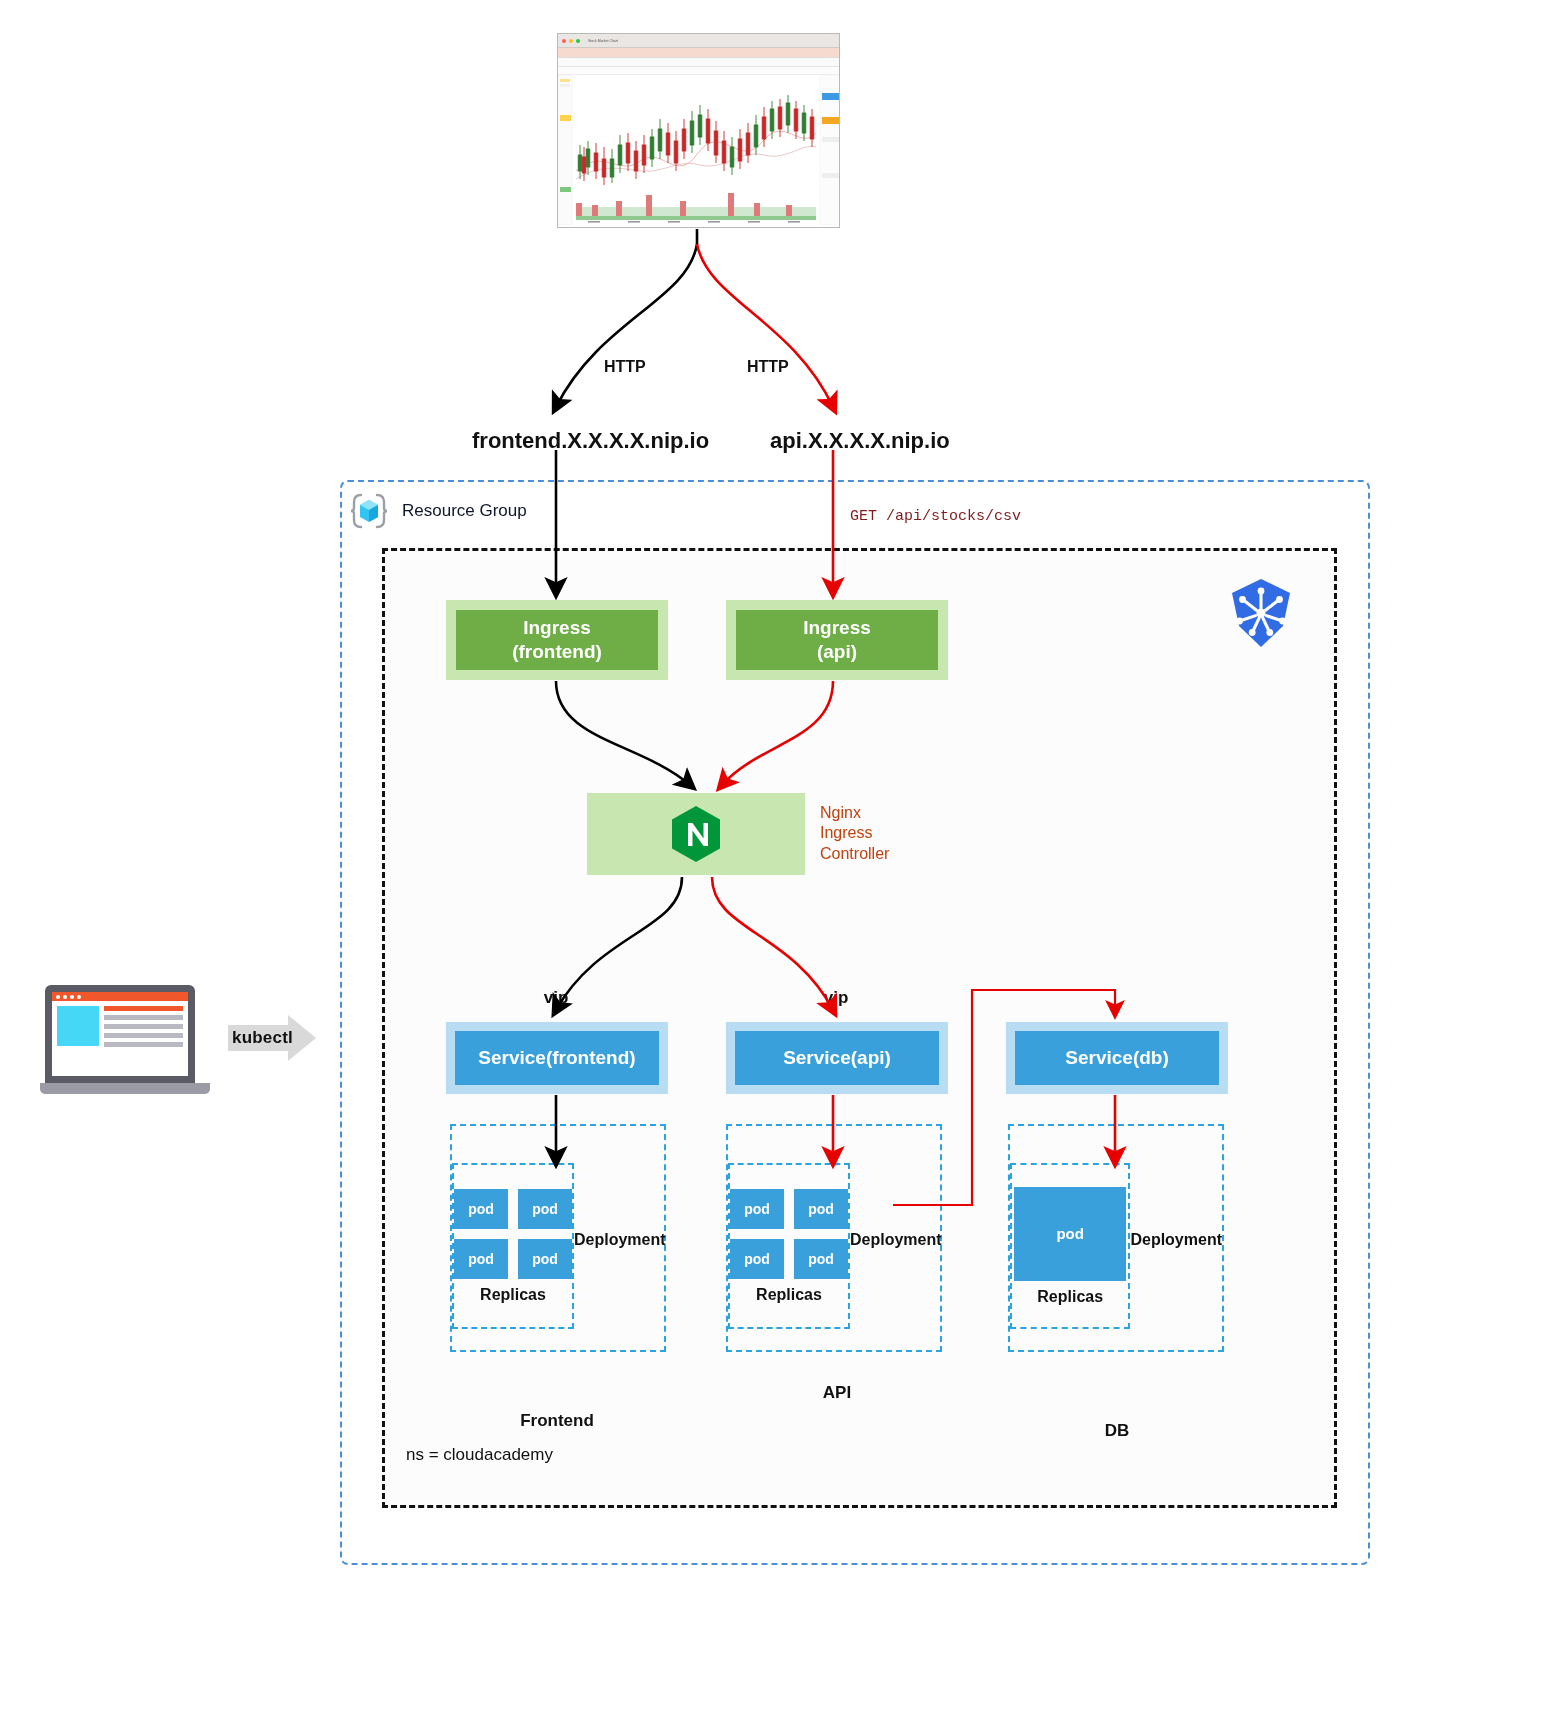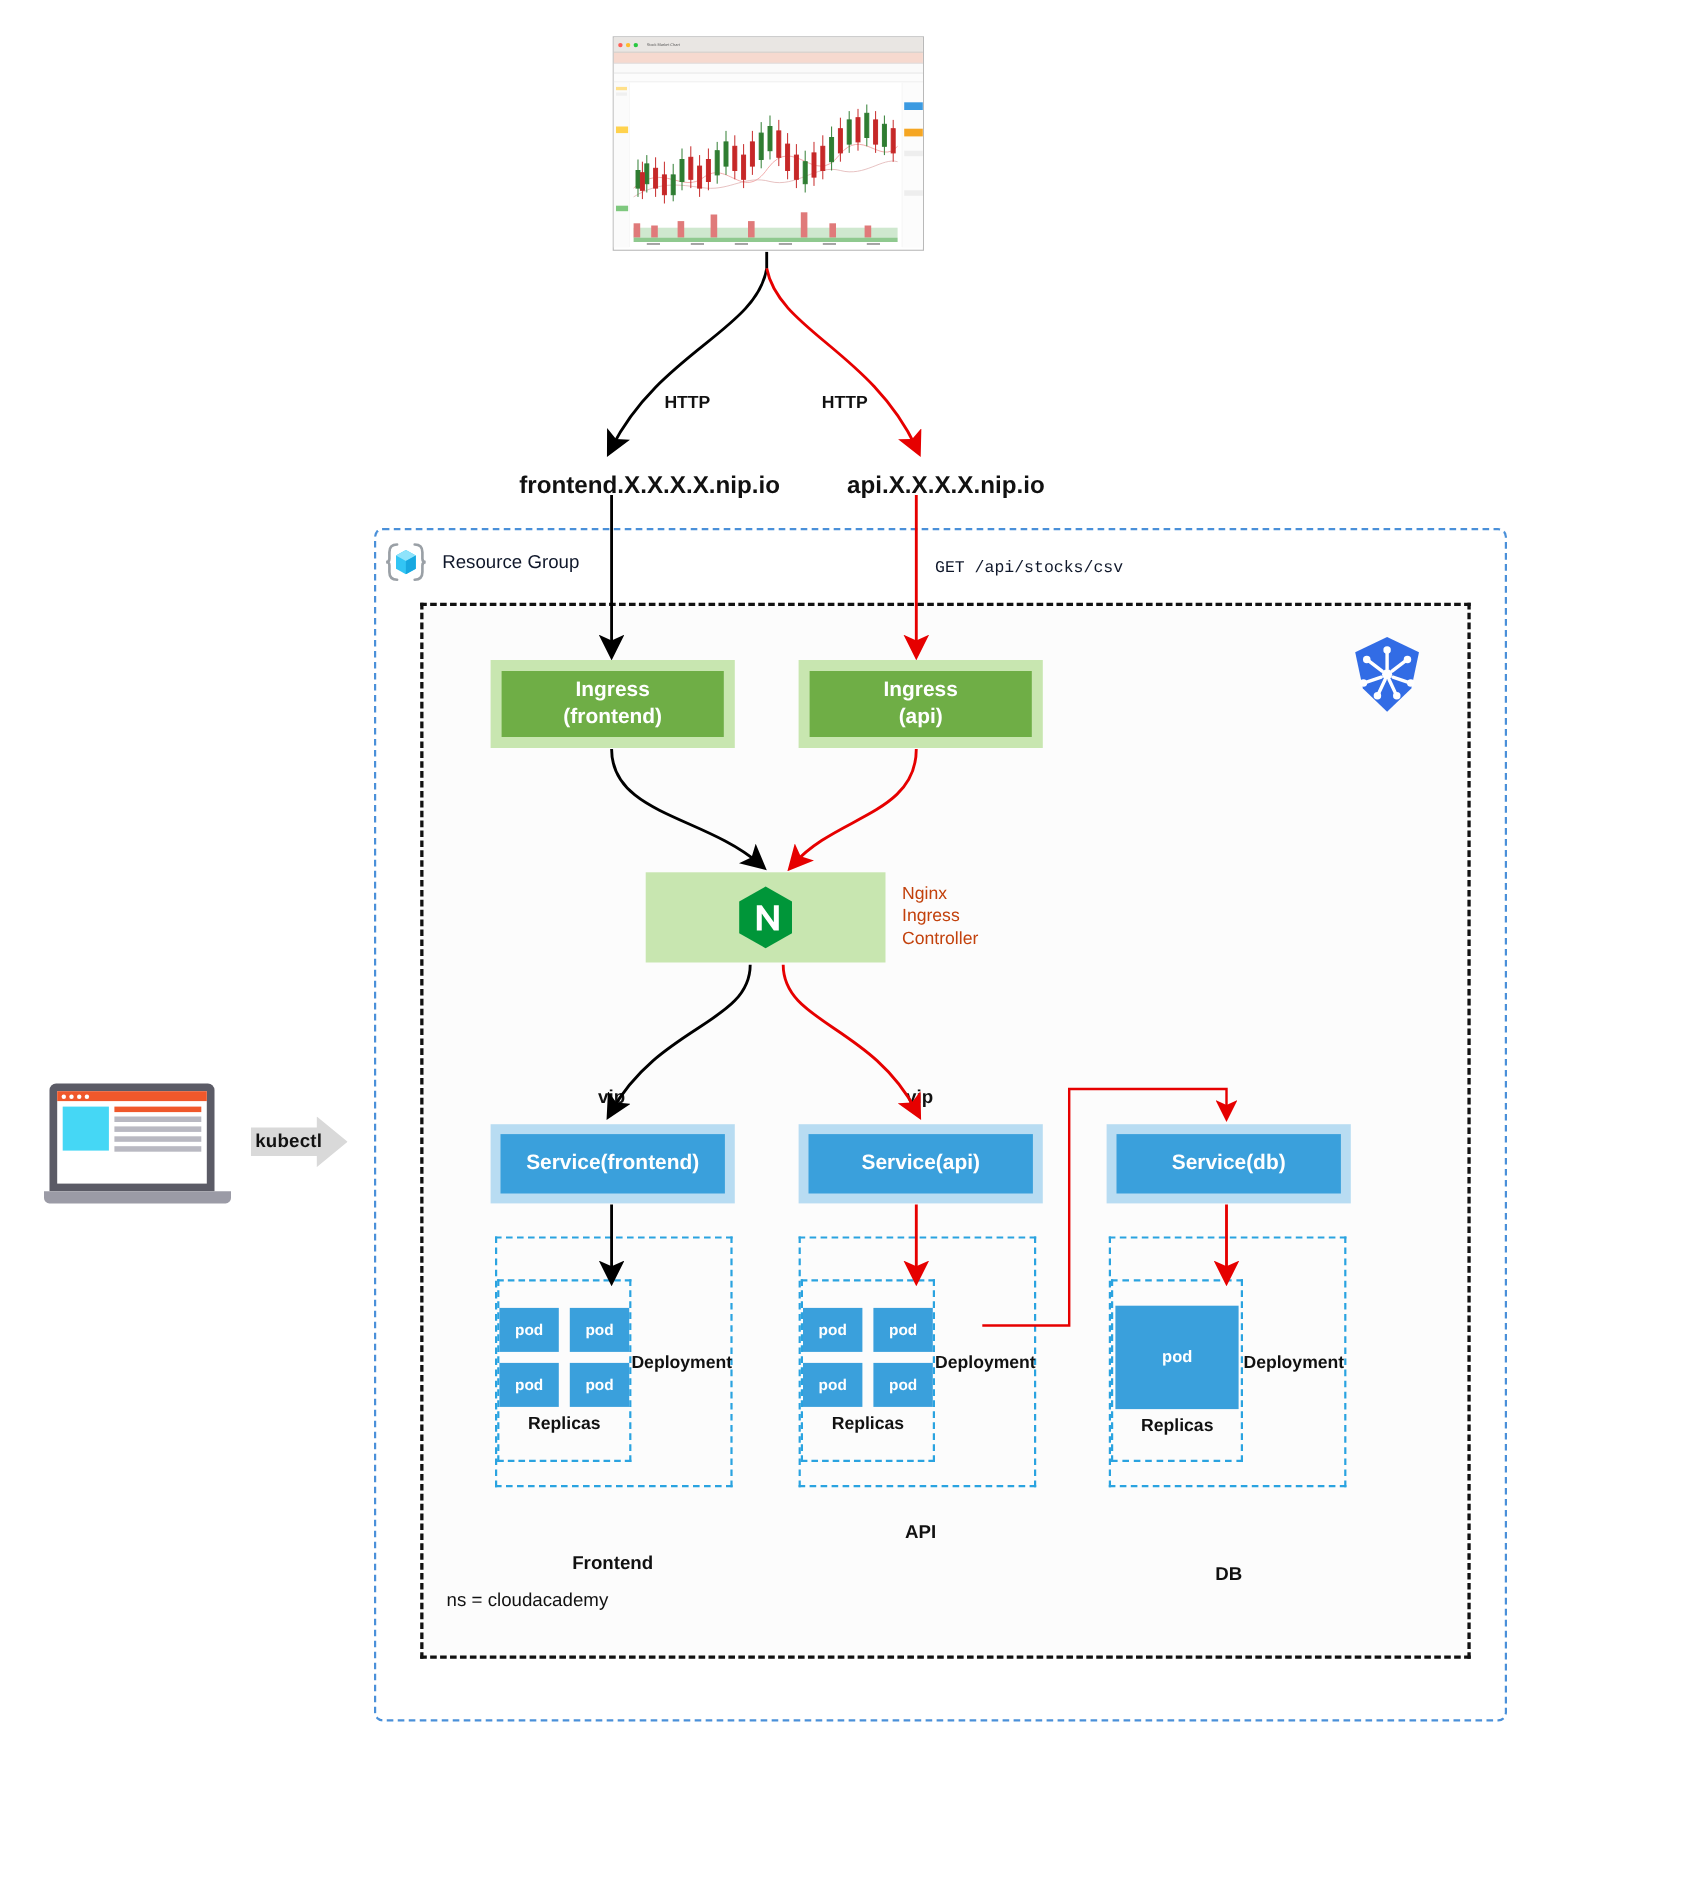--- a/index.html
+++ b/index.html
@@ -66,21 +66,21 @@
   #k8s-cluster{
     left:382px;top:548px;width:955px;height:960px;
     border:3px dashed #111;box-sizing:border-box;background:#fcfcfc;
   }
   #k8s-logo{left:1224px;top:576px;width:74px;height:74px;}
   #ns-label{left:406px;top:1445px;font-size:17px;color:#111;}
 
   
   .flowlabel{font-size:16px;font-weight:bold;color:#111;}
   .host{font-size:22px;font-weight:bold;color:#111;}
-  .mono{font-family:"Liberation Mono",monospace;font-size:15px;color:#0f172a;}
+  .mono{font-family:"Liberation Mono",monospace;font-size:15px;color:#7f1d1d;}
 
   
   .ingress-outer{
     background:#c8e6b0;box-sizing:border-box;padding:10px;
     display:flex;align-items:center;justify-content:center;
   }
   .ingress-inner{
     background:#6fae46;width:100%;height:100%;
     display:flex;flex-direction:column;align-items:center;justify-content:center;
     color:#ffffff;font-weight:bold;font-size:19px;line-height:1.28;

